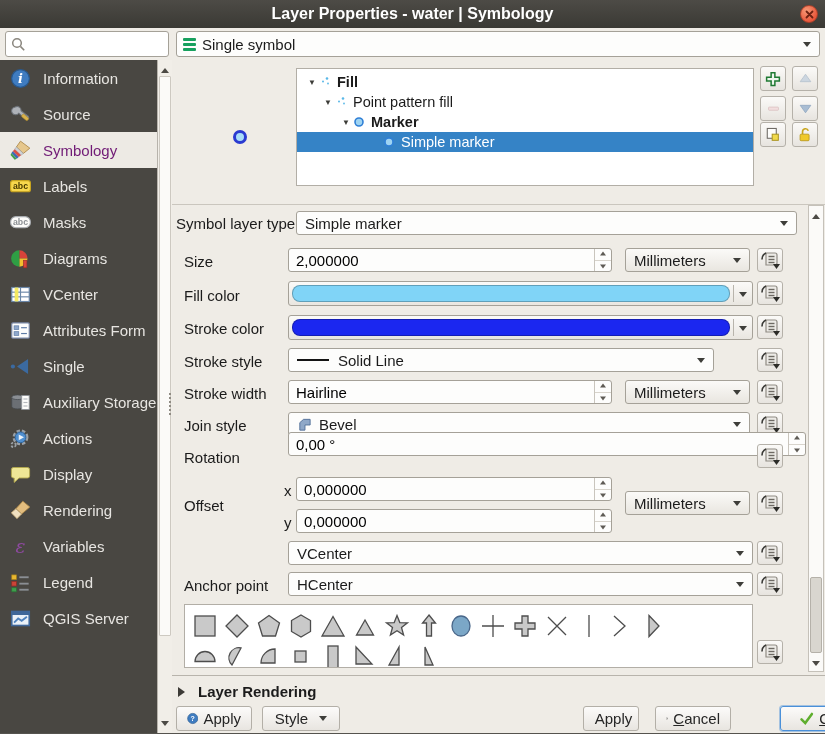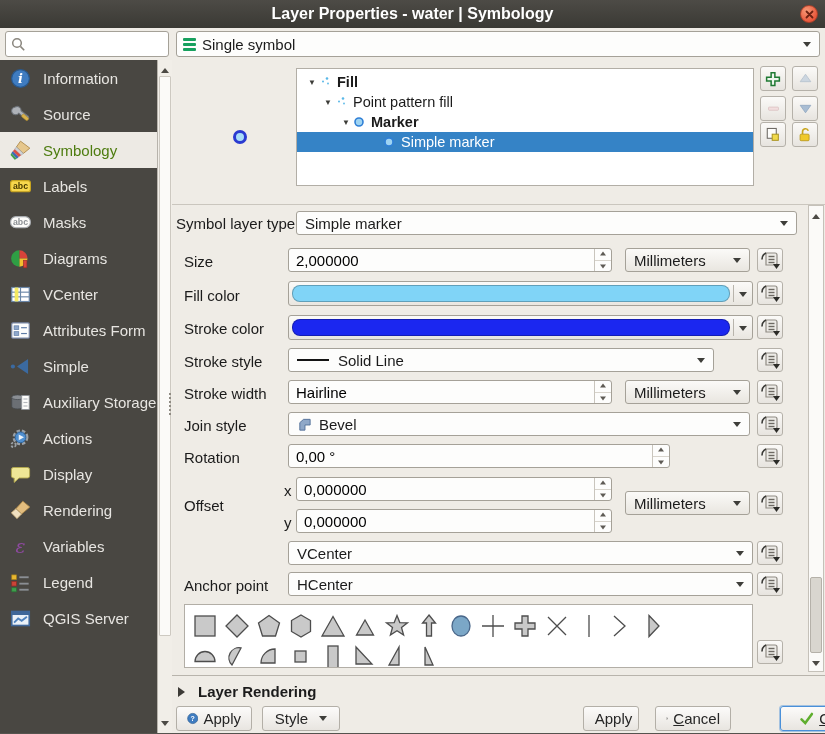--- a/index.html
+++ b/index.html
@@ -28,21 +28,21 @@
   .renderer .bars i{height:3px;background:#17a05e;border-radius:1px}
   .renderer .val{font-size:15px;color:#1b1b1b}
   .arrow-dn{position:absolute;right:8px;top:50%;margin-top:-2px;width:0;height:0;
             border:4px solid transparent;border-top:5px solid #3e3e3a}
 
   
   .sidebar{position:absolute;left:0;top:60px;width:157px;height:674px;background:#494742}
   .side-item{height:36px;display:flex;align-items:center;padding-left:10px;gap:12px;cursor:default}
   .side-item .lbl{font-size:15px;color:#e7e5e1;white-space:nowrap}
   .side-item.sel{background:#edeae4}
-  .side-item.sel .lbl{color:#4d7c0f}
+  .side-item.sel .lbl{color:#701a75}
   .side-scroll{position:absolute;left:157px;top:60px;width:15px;height:674px;background:#f1eee8;border-left:1px solid #b7b3ab}
   .sb-arrow{position:absolute;left:50%;transform:translateX(-50%);width:0;height:0;border:4px solid transparent}
   .sb-up{top:4px;border-bottom:5px solid #4c4a45}
   .sb-dn{bottom:4px;border-top:5px solid #4c4a45}
   .side-thumb{position:absolute;left:1px;top:16px;width:12px;height:560px;background:#fbfaf8;border:1px solid #cdc9c1;border-radius:1px}
 
   
   .preview-dot{position:absolute;left:233px;top:130px;width:14px;height:14px;border-radius:50%;
                background:#a9ddf8;border:3px solid #2a3ad1}
   .tree{position:absolute;left:296px;top:68px;width:458px;height:118px;background:#fff;border:1px solid #b2aea6;padding-top:3px;overflow:hidden}
@@ -206,21 +206,21 @@
           <rect x="3.5" y="10" width="4" height="3.2" fill="#8fa8cc" stroke="#5d7ba6" stroke-width="0.6"></rect>
           <line x1="9.5" y1="11.6" x2="14.5" y2="11.6" stroke="#5d7ba6"></line>
         </svg>
       <span class="lbl">Attributes Form</span>
     </div>
     <div class="side-item">
       <svg width="21" height="21" viewBox="0 0 18 18">
           <circle cx="2.5" cy="9" r="1.8" fill="#3b6aa0"></circle>
           <polygon points="15.5,2.5 6,9 15.5,15.5" fill="#3b6aa0"></polygon>
         </svg>
-      <span class="lbl">Simple</span>
+      <span class="lbl">Single</span>
     </div>
     <div class="side-item">
       <svg width="21" height="21" viewBox="0 0 18 18">
           <path d="M1.5,4.5 v8 a5,2 0 0 0 10,0 v-8" fill="#6b6f74" stroke="#43474c" stroke-width="0.6"></path>
           <ellipse cx="6.5" cy="4.5" rx="5" ry="2" fill="#8a8e93" stroke="#43474c" stroke-width="0.6"></ellipse>
           <path d="M10,3 h6.5 v12 h-6.5 z" fill="#fdfdfb" stroke="#8d9196" stroke-width="0.8"></path>
           <line x1="11.5" y1="6" x2="15" y2="6" stroke="#b5b9bd"></line>
           <line x1="11.5" y1="9" x2="15" y2="9" stroke="#b5b9bd"></line>
           <line x1="11.5" y1="12" x2="15" y2="12" stroke="#b5b9bd"></line>
         </svg>
@@ -473,21 +473,21 @@
         <path d="M7,3 h9 a2,2 0 0 1 2,2 v8 a2,2 0 0 1 -2,2 h-9 z" fill="#edebe7" stroke="#8f8b84" stroke-width="1.2"></path>
         <line x1="9.5" y1="6.5" x2="15.5" y2="6.5" stroke="#6e6a64" stroke-width="1.4"></line>
         <line x1="9.5" y1="9.5" x2="15.5" y2="9.5" stroke="#6e6a64" stroke-width="1.4"></line>
         <line x1="9.5" y1="12.5" x2="15.5" y2="12.5" stroke="#6e6a64" stroke-width="1.4"></line>
         <path d="M7,3 a7,7 0 0 0 -4,6.5" fill="none" stroke="#3a3a36" stroke-width="1.6"></path>
         <polygon points="14,14 21,14 17.5,19" fill="#2c2c28"></polygon>
       </svg>
     </div>
 
   <span class="flabel" style="left:184px;top:449px">Rotation</span>
-  <div class="spin" style="left:288px;top:444px;width:382px">
+  <div class="spin" style="left:288px;top:432px;width:518px">
     <input value="0,00 °" style="">
     <span class="spinbtns">
         <i class="up"></i>
         <i class="dn"></i>
       </span>
   </div>
   <div class="ov" style="top:444px">
       <svg width="22" height="20" viewBox="0 0 22 20">
         <path d="M7,3 h9 a2,2 0 0 1 2,2 v8 a2,2 0 0 1 -2,2 h-9 z" fill="#edebe7" stroke="#8f8b84" stroke-width="1.2"></path>
         <line x1="9.5" y1="6.5" x2="15.5" y2="6.5" stroke="#6e6a64" stroke-width="1.4"></line>

